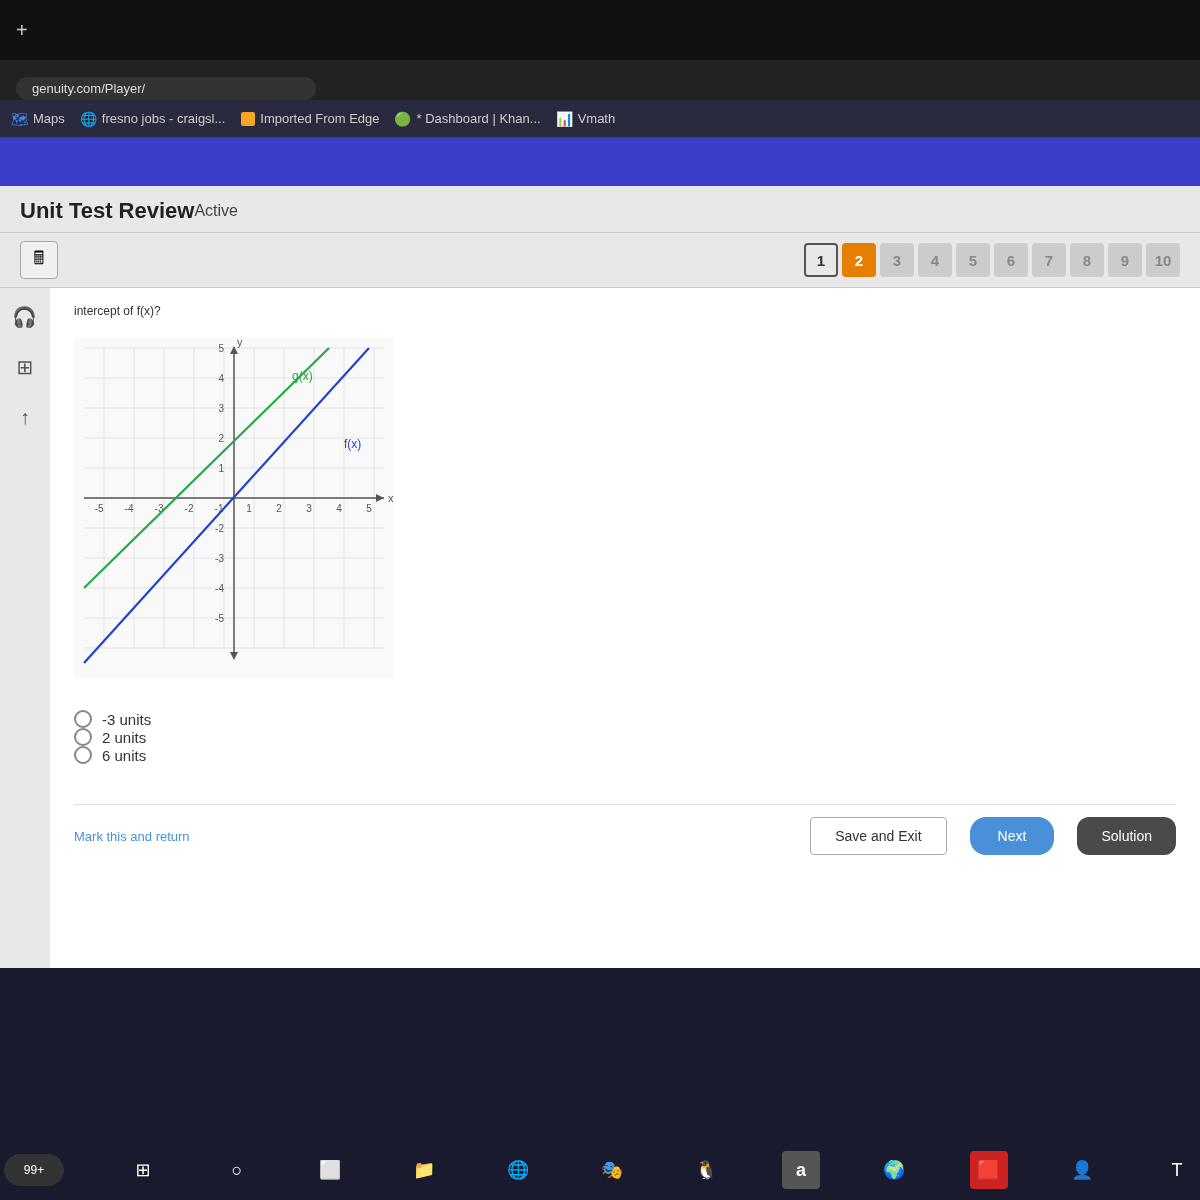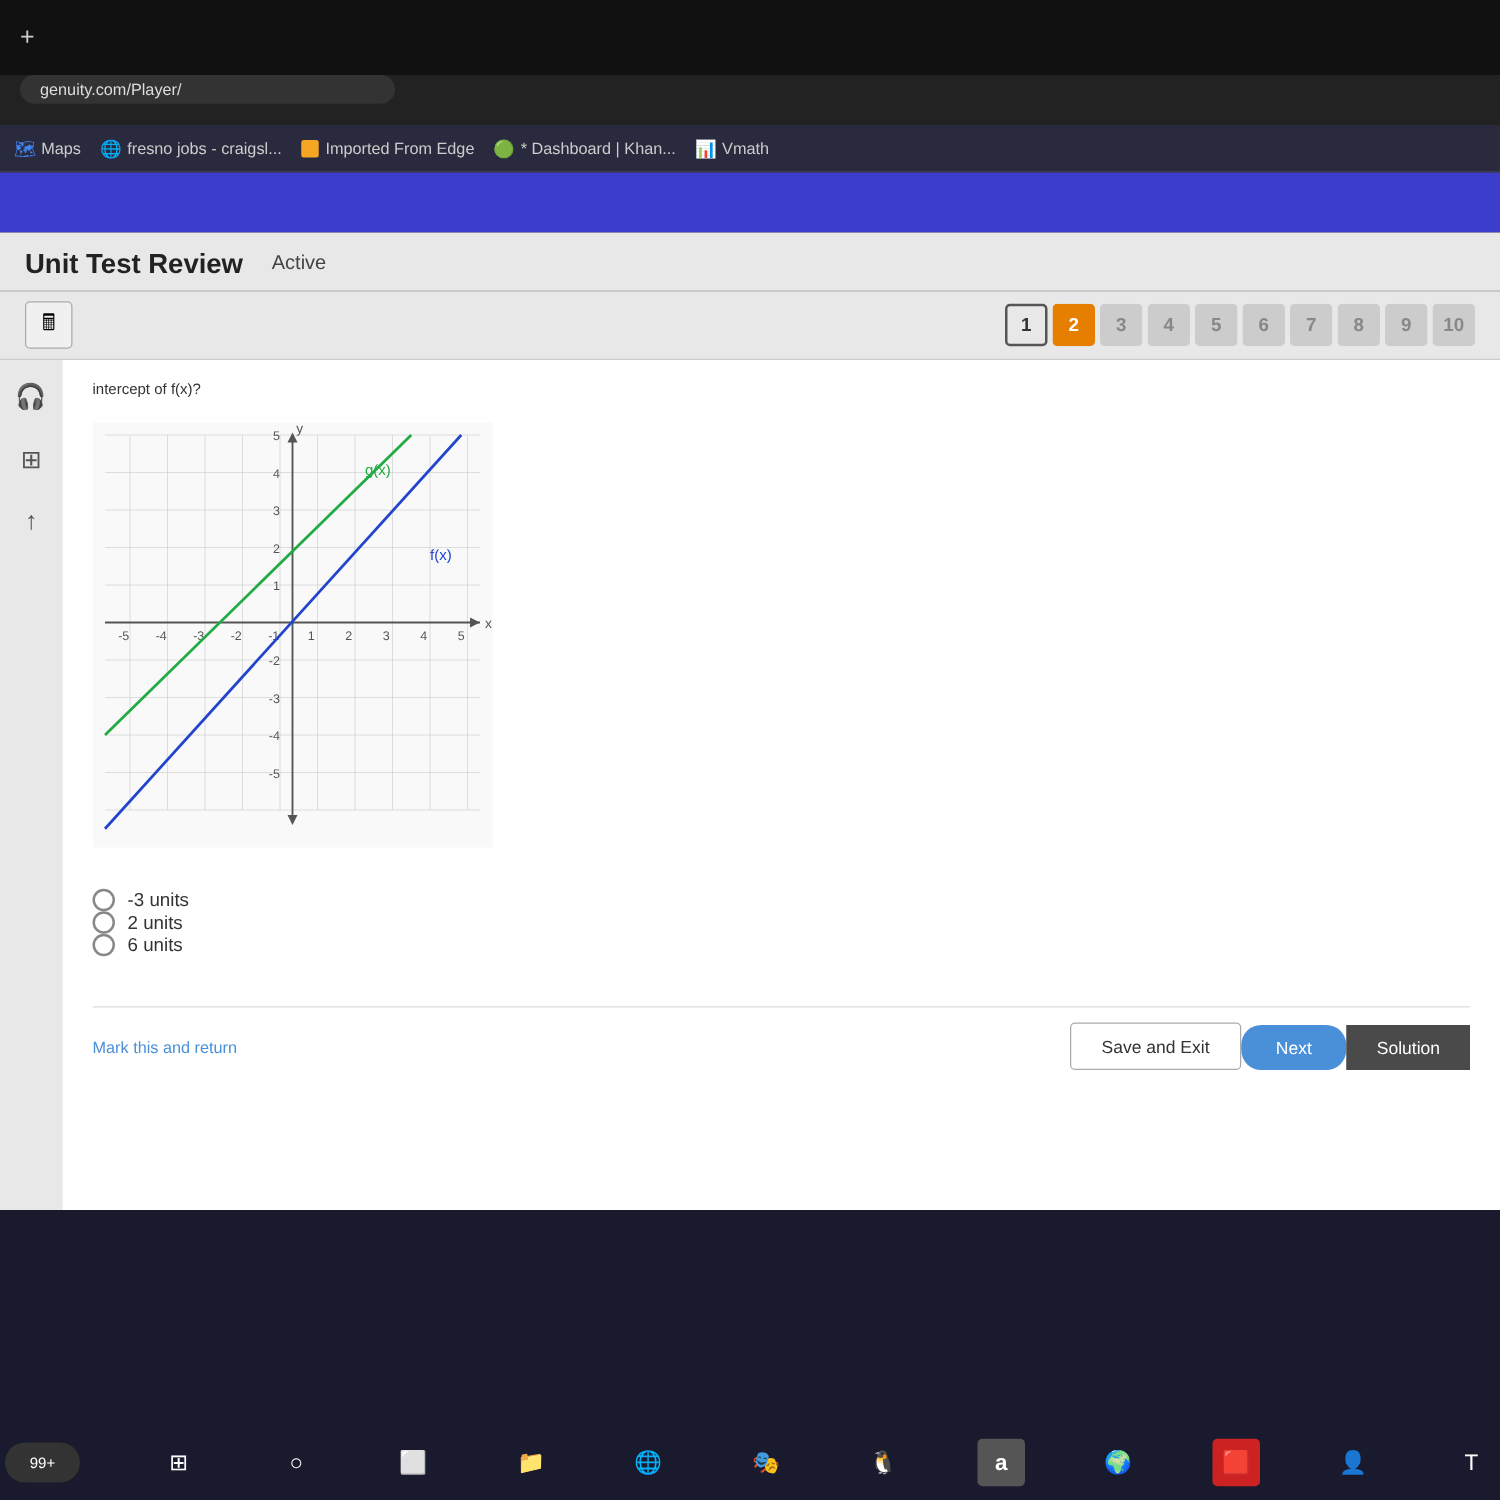--- a/index.html
+++ b/index.html
@@ -23,21 +23,21 @@
       color: #ccc;
       font-size: 20px;
       cursor: pointer;
     }
 
     
     .address-bar-area {
       background: #222;
       height: 40px;
       display: flex;
-      align-items: flex-start;
+      align-items: flex-end;
       padding: 0 16px;
     }
     .address-bar {
       background: #333;
       border-radius: 20px;
       padding: 4px 16px;
       color: #ddd;
       font-size: 13px;
       width: 300px;
     }
@@ -79,21 +79,21 @@
       background: #3d3dcc;
       height: 48px;
     }
 
     
     .app-header {
       background: #e8e8e8;
       padding: 12px 20px 8px 20px;
       display: flex;
       align-items: center;
-      gap: 23px;
+      gap: 0;
       border-bottom: 1px solid #ccc;
     }
     .app-title {
       font-size: 22px;
       font-weight: bold;
       color: #222;
     }
     .active-badge {
       font-size: 16px;
       color: #444;
@@ -214,22 +214,21 @@
       background: white;
       flex-shrink: 0;
     }
     .mark-return-link {
       color: #4a90d9;
       font-size: 13px;
       cursor: pointer;
     }
     .footer-buttons {
       display: flex;
-      gap: 0;
-      align-items: flex-end;
+      gap: 23px;
     }
     .btn-save-exit {
       background: white;
       border: 1px solid #aaa;
       border-radius: 4px;
       padding: 10px 24px;
       font-size: 14px;
       color: #333;
       cursor: pointer;
     }
@@ -238,21 +237,21 @@
       border: none;
       border-radius: 16px;
       padding: 10px 28px;
       font-size: 14px;
       color: white;
       cursor: pointer;
     }
     .btn-solution {
       background: #4a4a4a;
       border: none;
-      border-radius: 0;
+      border-radius: 12px;
       padding: 10px 24px;
       font-size: 14px;
       color: white;
       cursor: pointer;
     }
 
     
     .taskbar {
       background: #1a1a2e;
       height: 60px;

